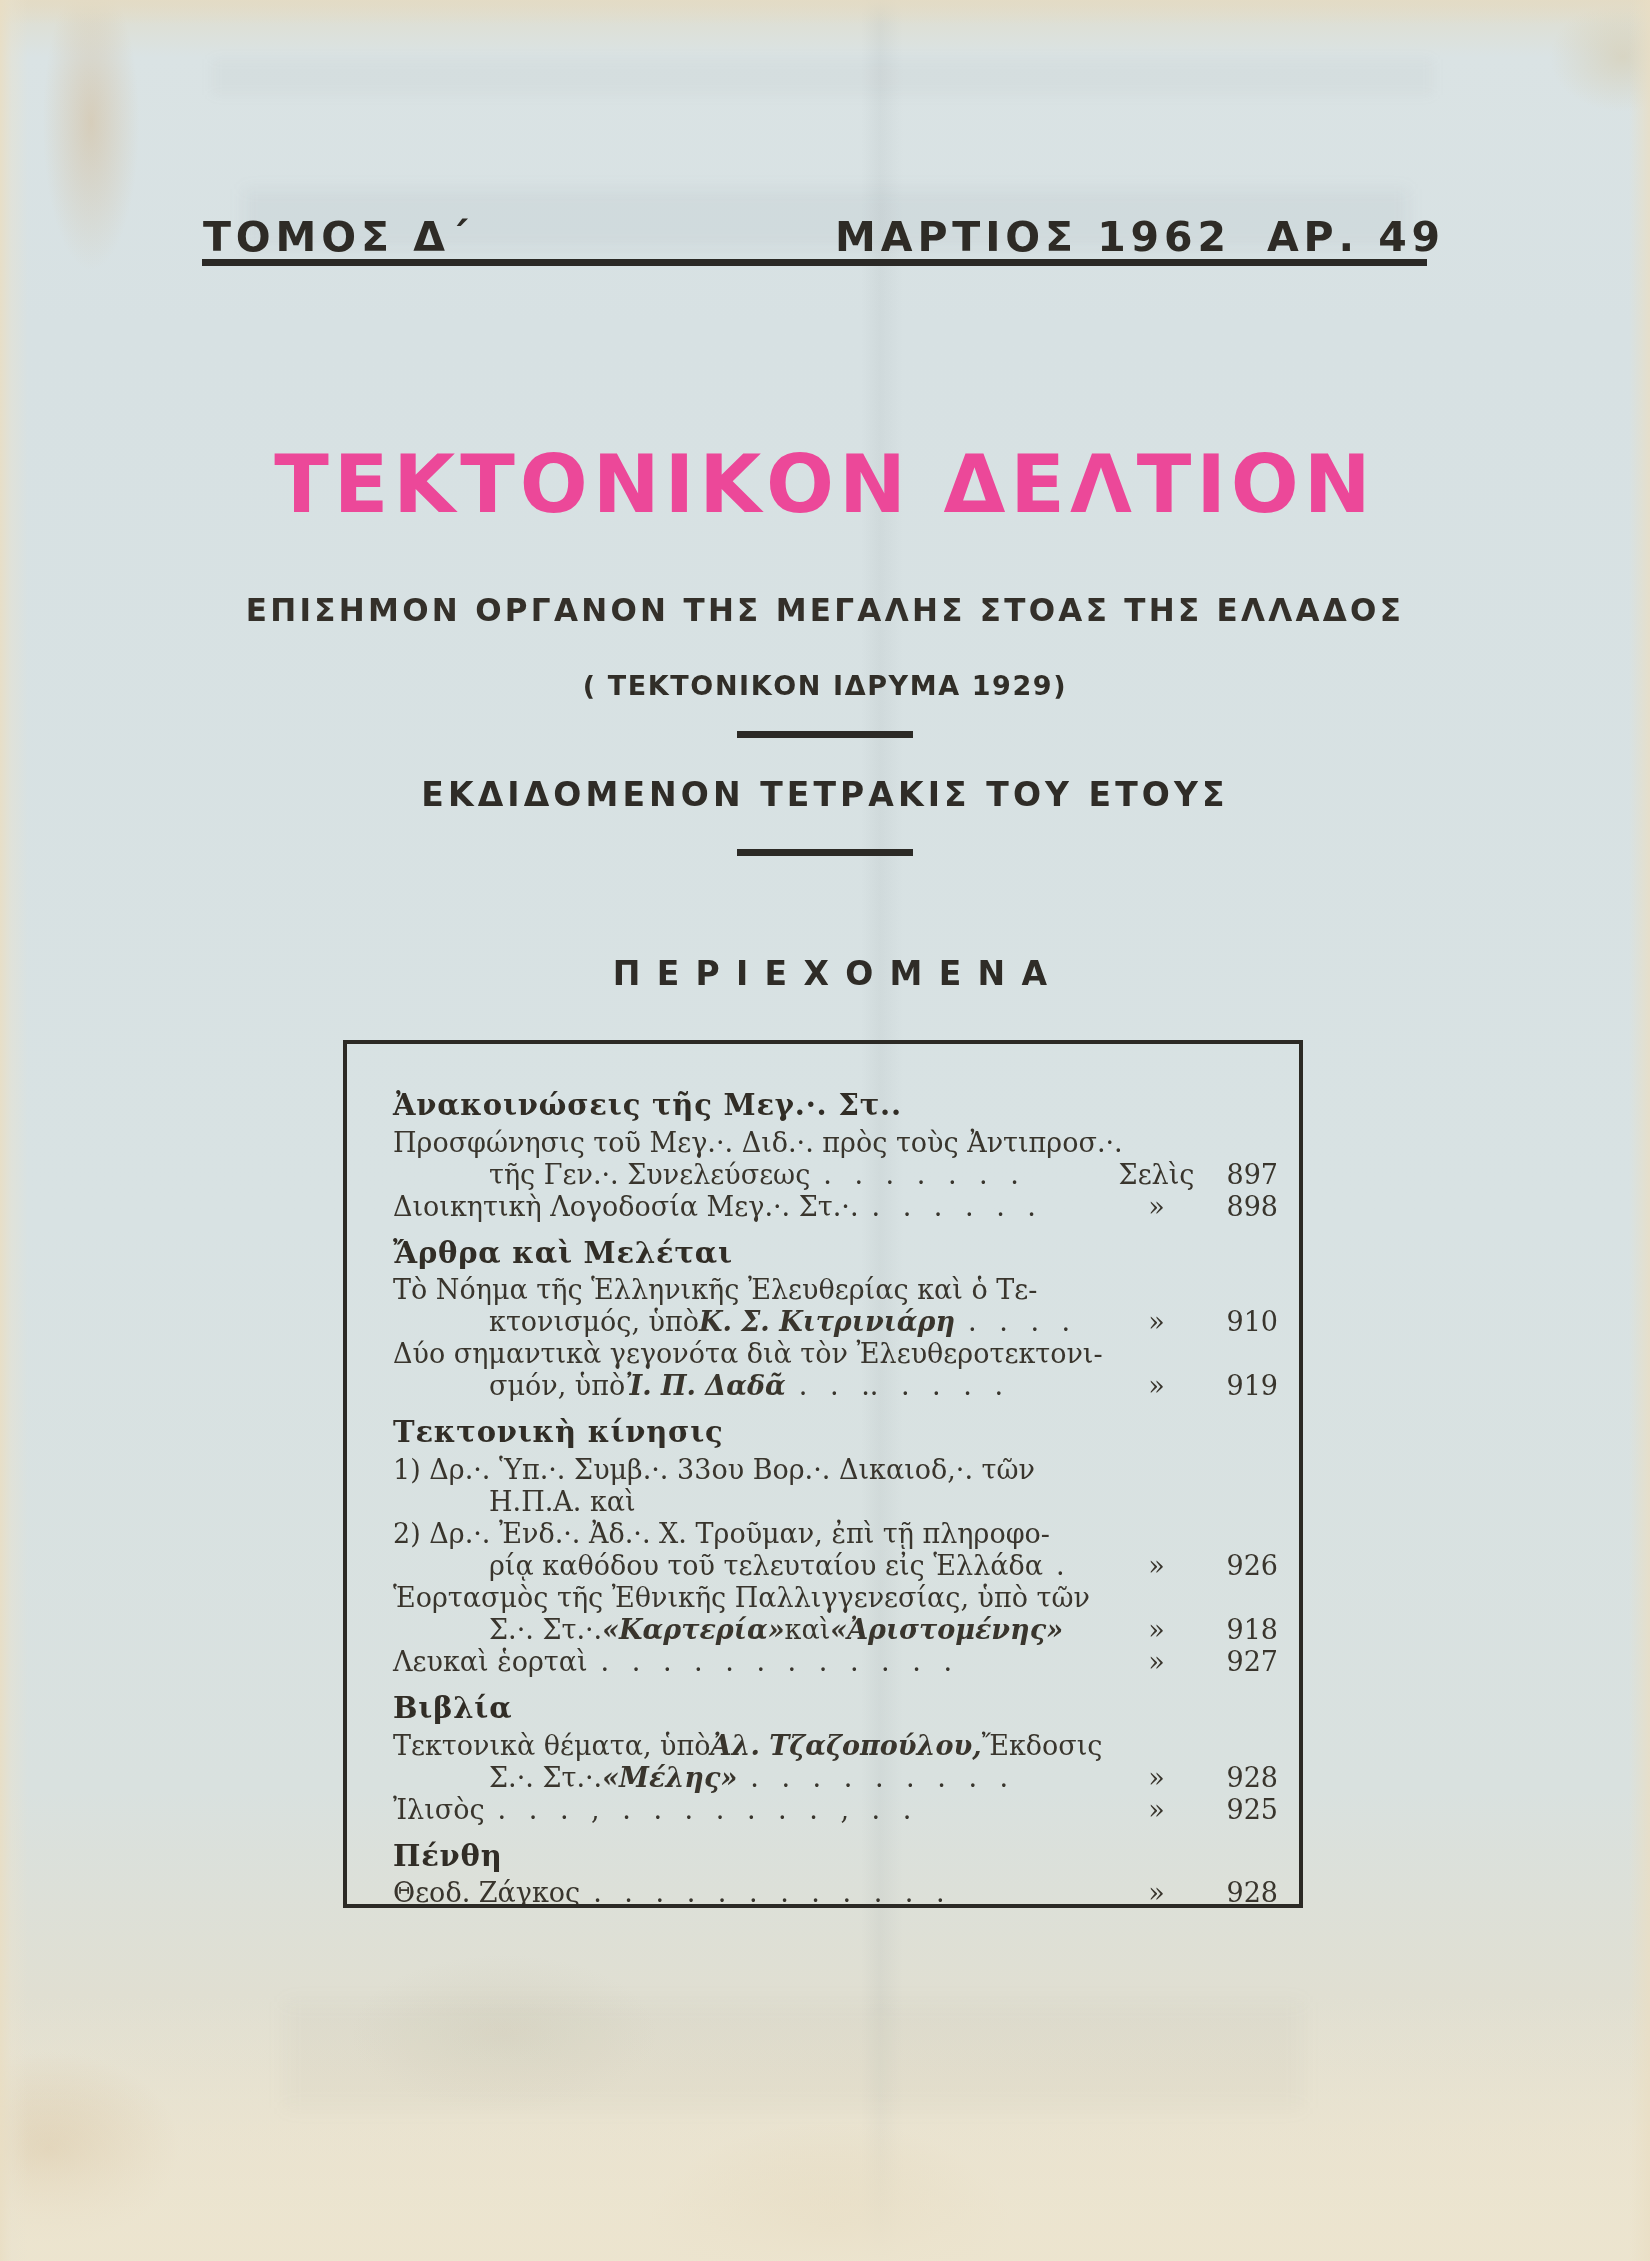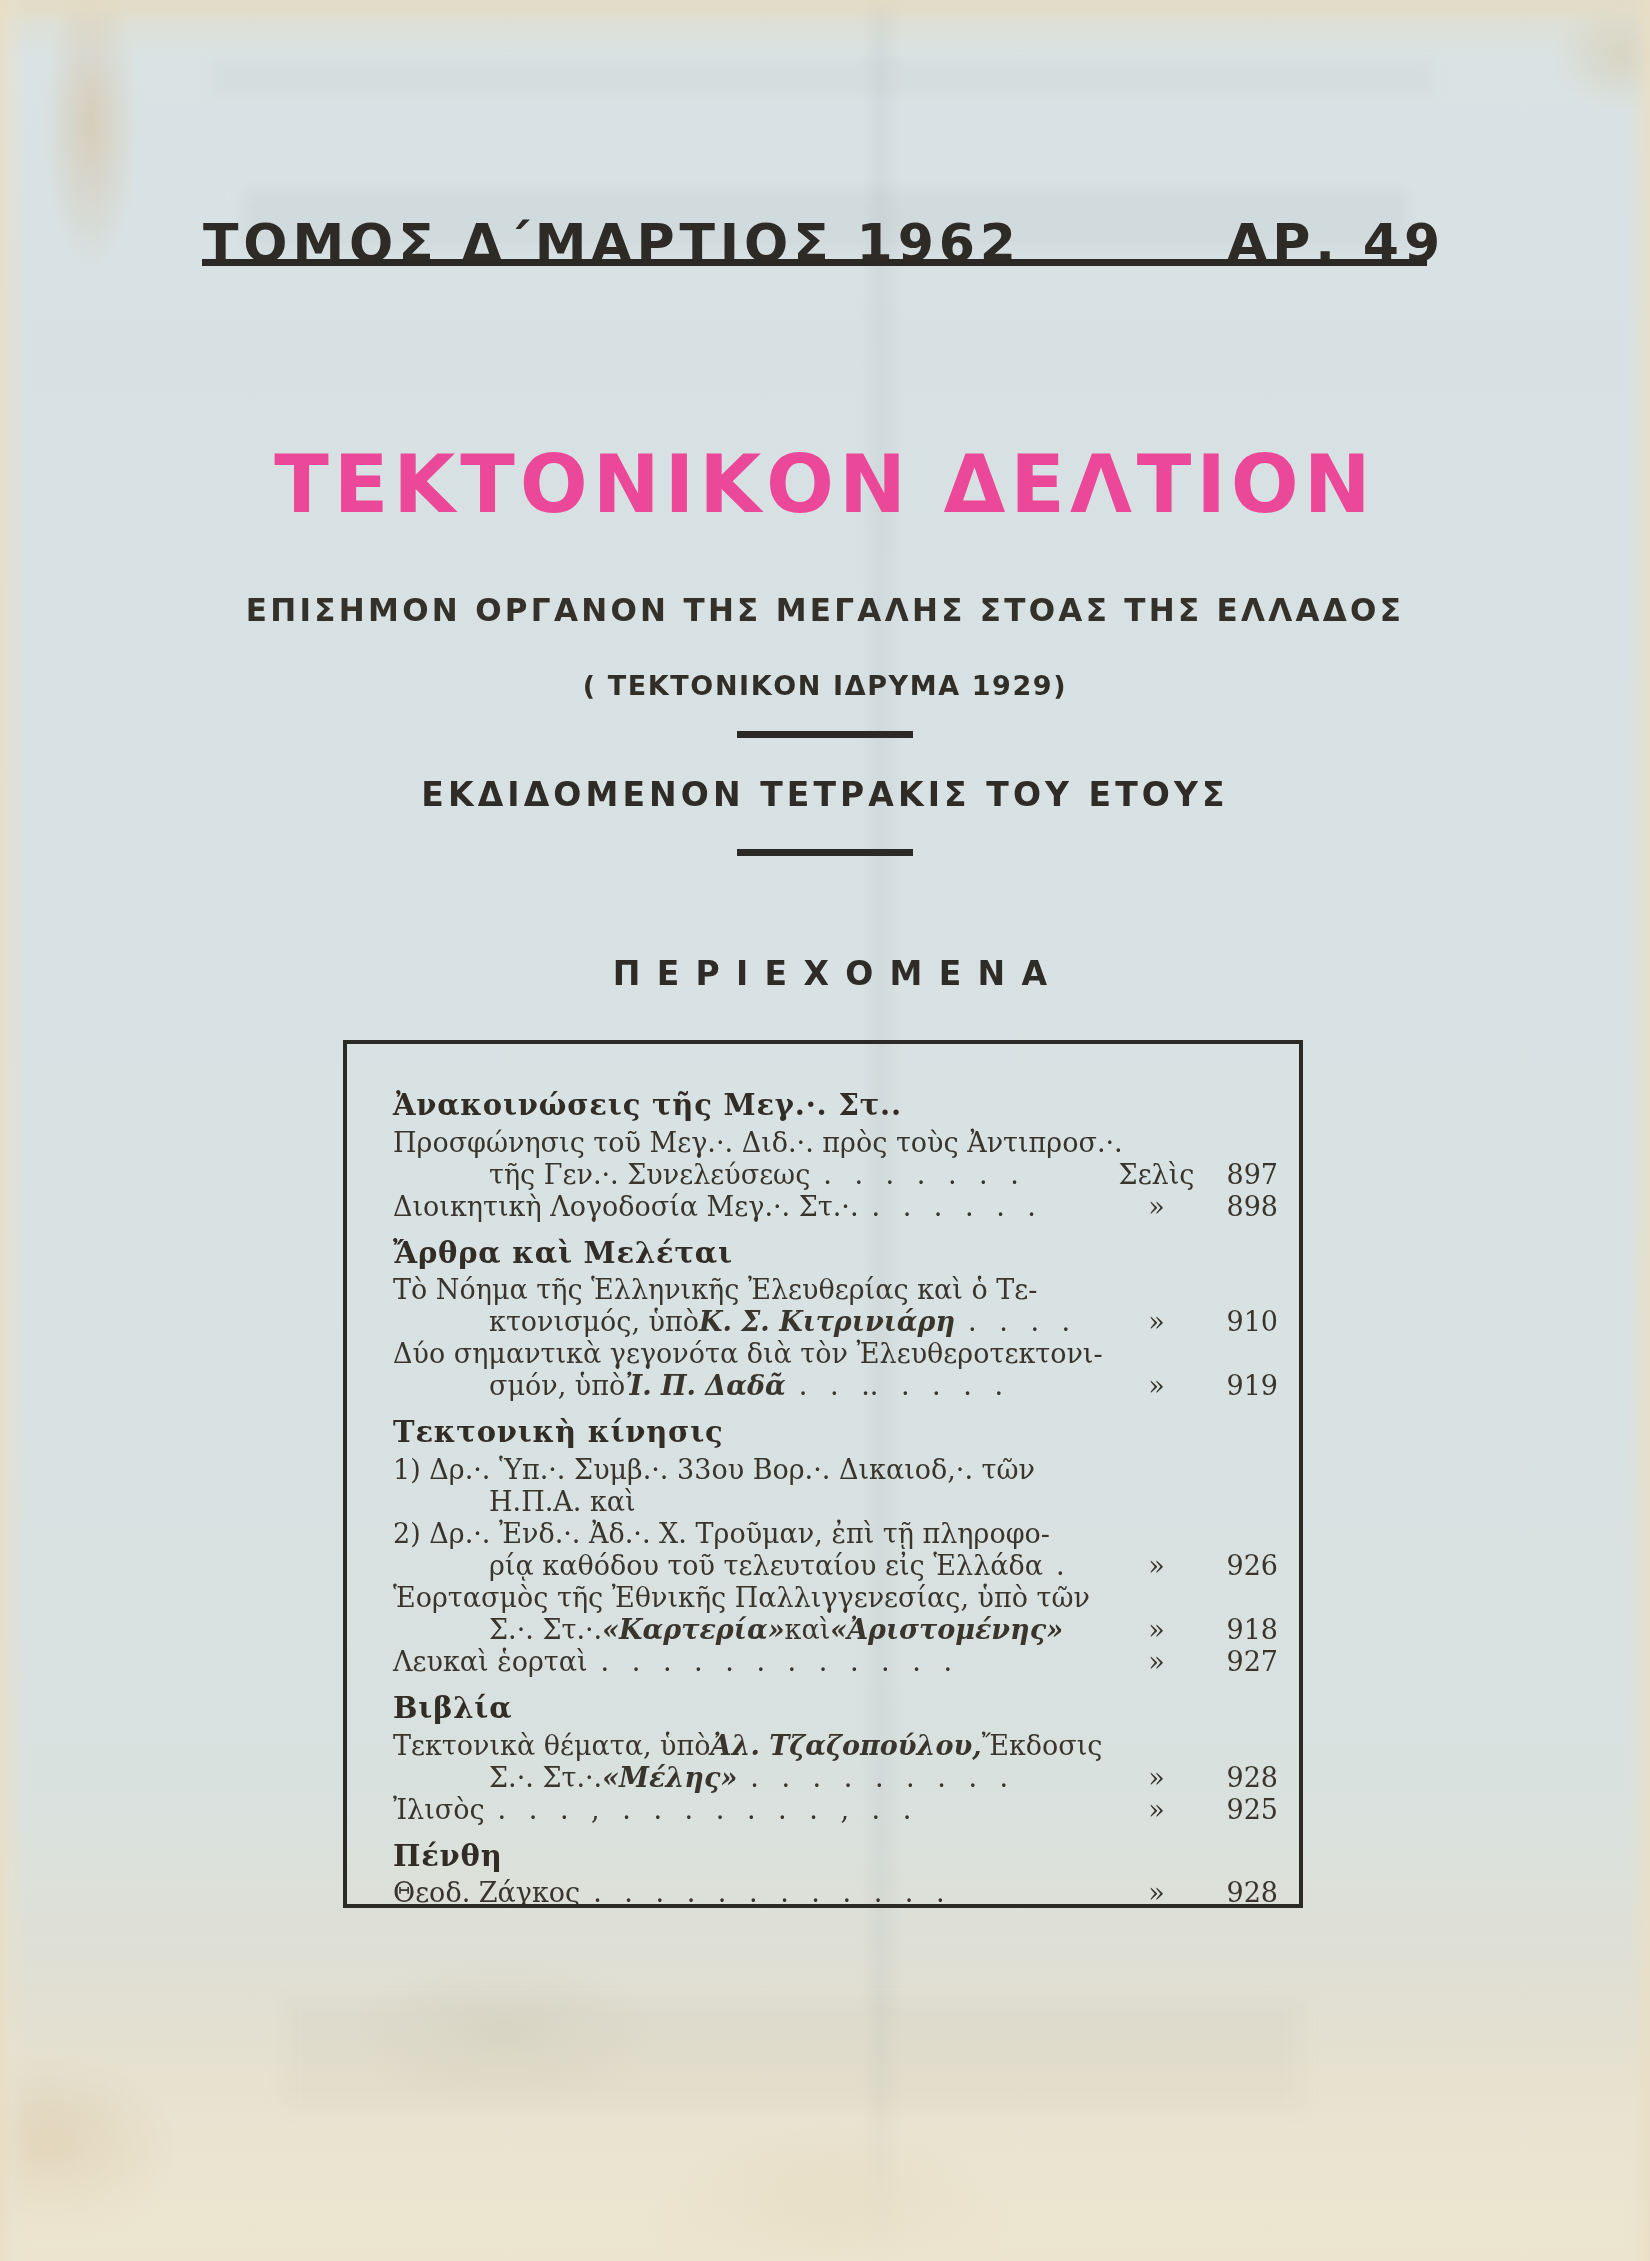--- a/index.html
+++ b/index.html
@@ -26,23 +26,23 @@
       linear-gradient(90deg, transparent 861px, rgba(140,150,152,0.10) 880px, transparent 903px);
   }
   .ghost{ position:absolute; pointer-events:none; }
   .g1{ top:59px; left:212px; width:1221px; height:36px; background:rgba(130,140,142,0.05); filter:blur(5.7px); }
   .g2{ top:189px; left:244px; width:1164px; height:59px; background:rgba(120,132,136,0.07); filter:blur(7.3px); }
   .g3{ top:2002px; left:285px; width:1017px; height:106px; background:rgba(150,148,130,0.06); filter:blur(9px); }
 
   .masthead{
     position:absolute; top:213px; left:203px; right:205px;
     display:flex; justify-content:space-between; align-items:baseline;
-    font-weight:bold; font-size:52px; letter-spacing:4.9px; color:#2e2b26;
-  }
-  .masthead .mid{ flex:1; text-align:left; }
+    font-weight:bold; font-size:41px; letter-spacing:4.9px; color:#2e2b26;gap:36px;
+  }
+  .masthead .mid{ flex:1; text-align:right; }
   .masthead-rule{
     position:absolute; top:259px; left:202px; width:1225px; height:7.3px;
     background:#2b2926;
   }
   .page-title{
     position:absolute; top:438px; left:0; width:100%; margin:0;
     text-align:center; font-weight:bold; font-size:80px; letter-spacing:4.9px;
     color:#ec4899;
   }
   .subtitle{

